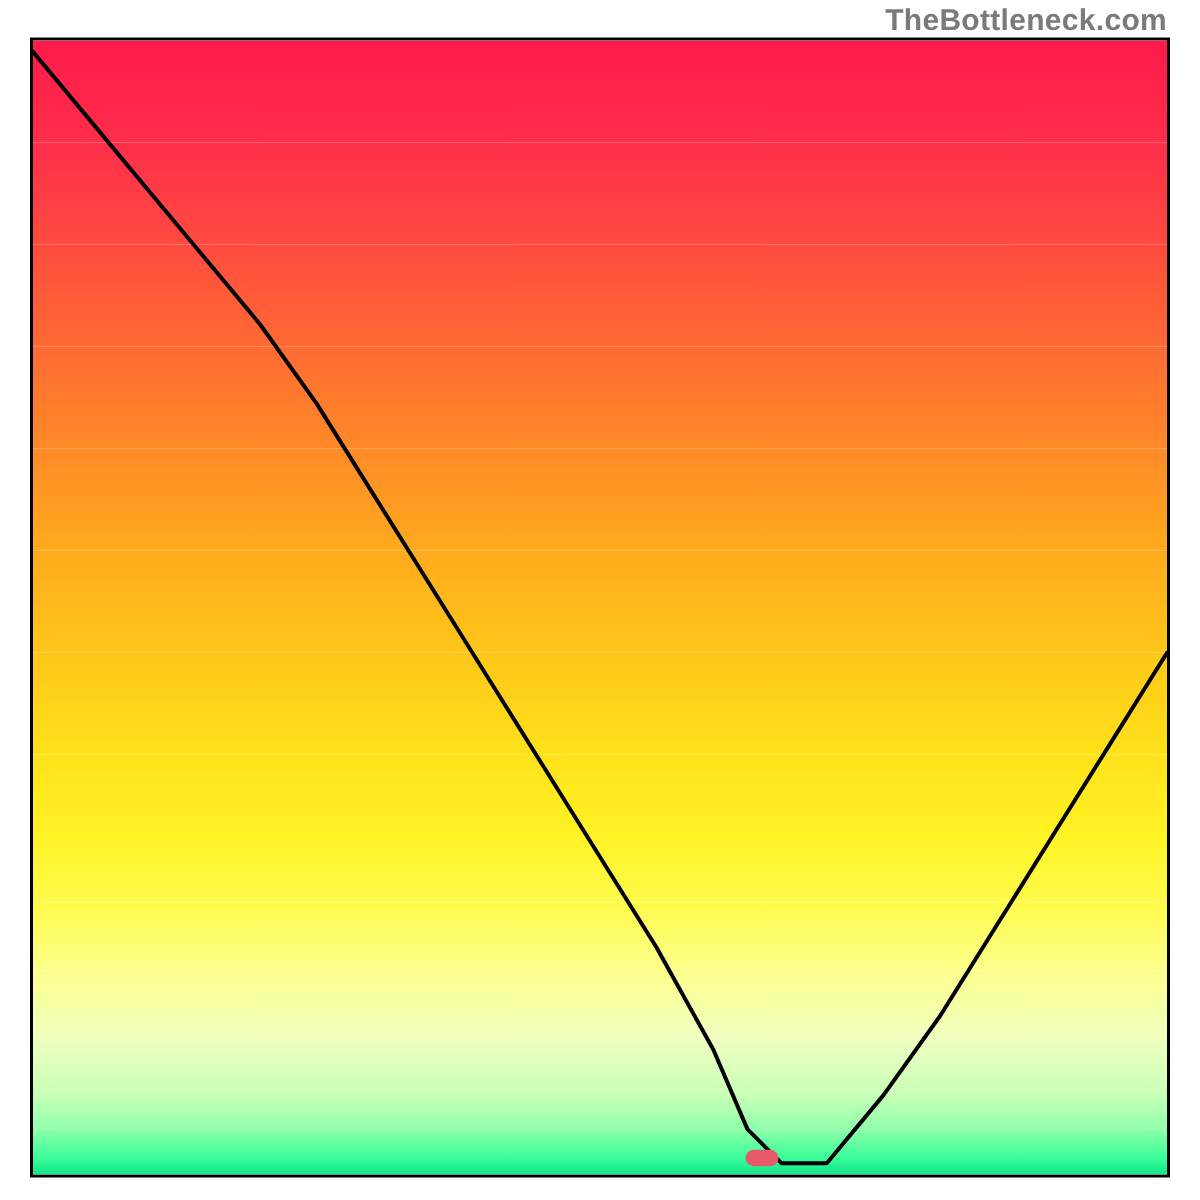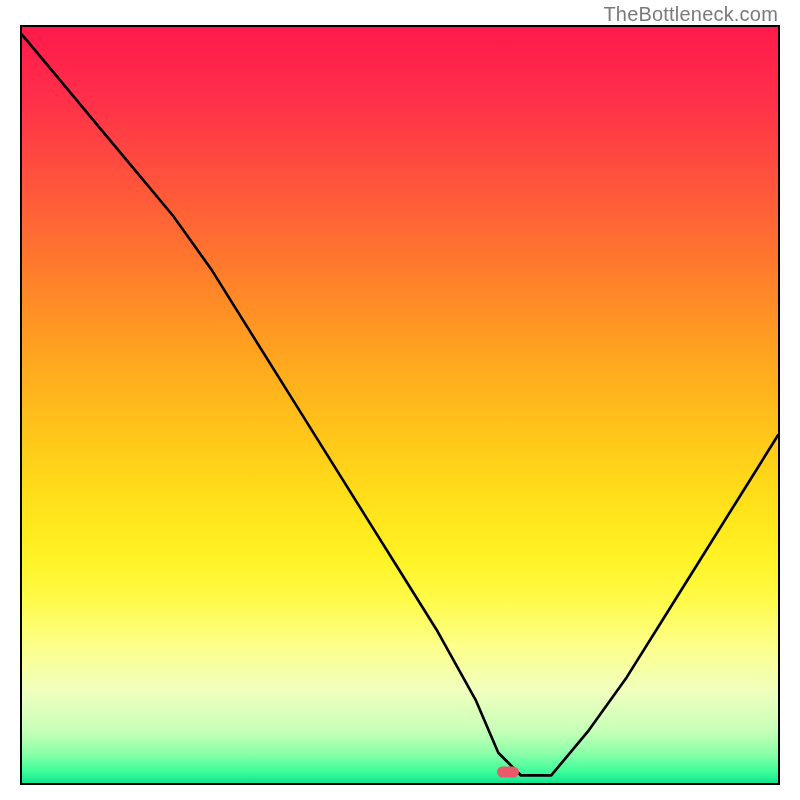--- a/index.html
+++ b/index.html
@@ -41,21 +41,21 @@
     height: 11px;
     border-radius: 6px;
     transform: translate(-50%, -50%);
   }
   .watermark {
     position: absolute;
     top: 3px;
     right: 22px;
     font-family: Arial, Helvetica, sans-serif;
     font-size: 20px;
-    font-weight: 400;
+    font-weight: 700;
     color: #7a7a7a;
     letter-spacing: 0.2px;
     user-select: none;
   }
 </style>
 </head>
 <body>
 
 <div class="watermark">TheBottleneck.com</div>
 

